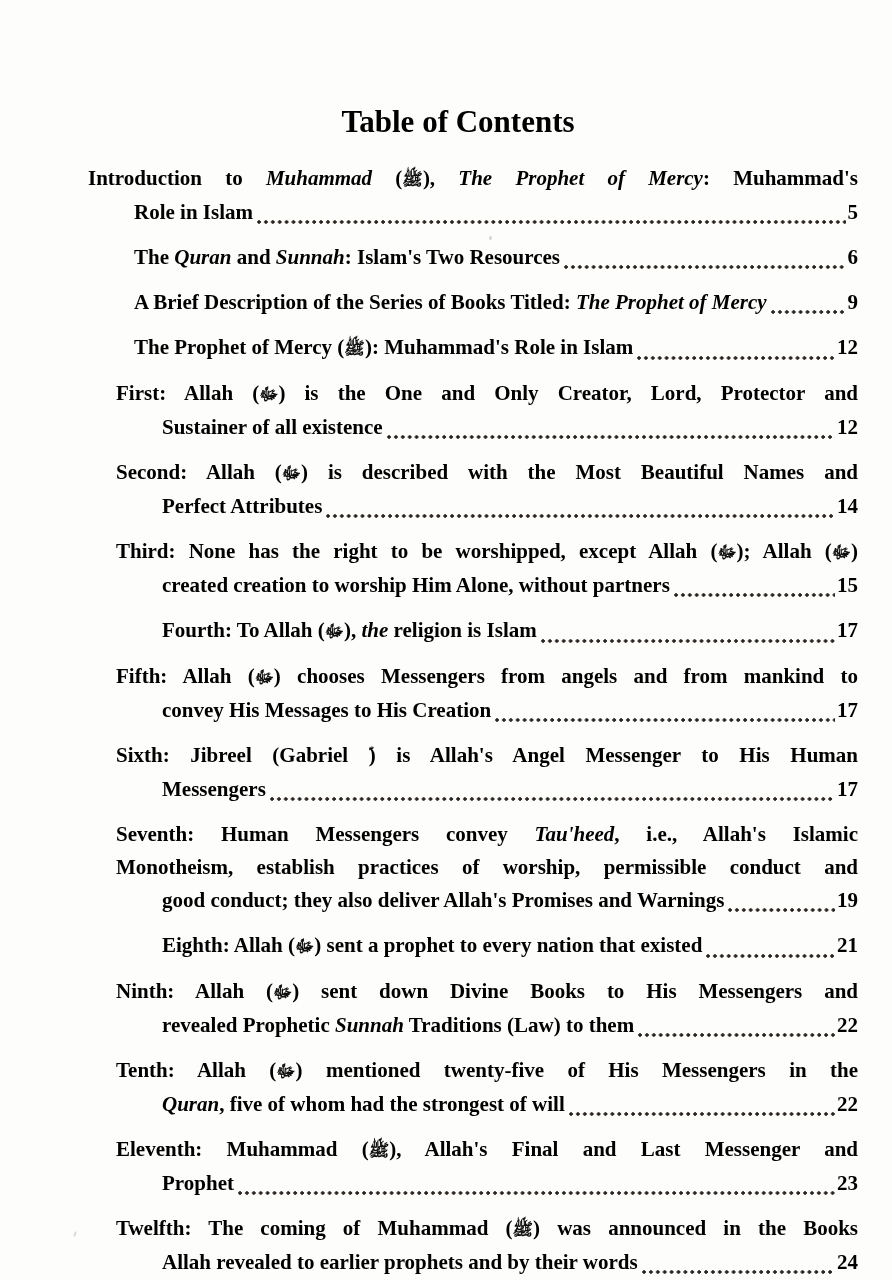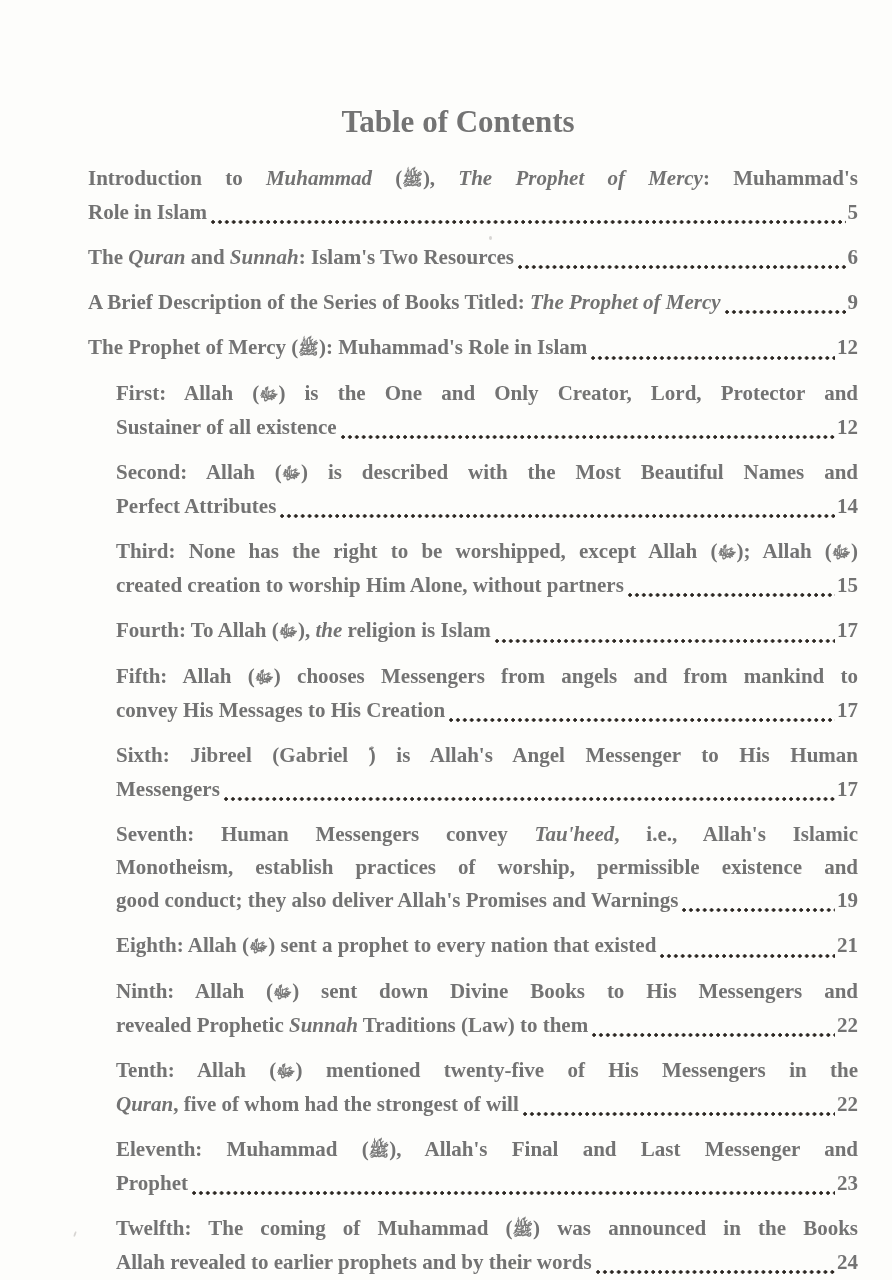--- a/index.html
+++ b/index.html
@@ -9,41 +9,41 @@
   }
   .scan-page {
     position: relative;
     width: 892px;
     height: 1280px;
     box-sizing: border-box;
     padding: 103px 34px 0 88px;
     background: #fdfdfb;
     font-family: "Liberation Serif", "DejaVu Serif", serif;
     font-weight: 700;
-    color: #737373;
+    color: #000000;
     overflow: hidden;
   }
   .toc-title {
     font-size: 31px;
     line-height: 38px;
     font-weight: 700;
     text-align: center;
     margin: 0 30px 21px 0;
   }
   .entry { margin-bottom: 12px; }
   .entry.level-1 { padding-left: 28px; }
   .line {
     font-size: 21px;
     line-height: 33px;
   }
   .line.fill {
     text-align: justify;
     text-align-last: justify;
   }
-  .line.last { display: flex; }
+  .line.last { display: flex; margin-left: 46px; }
   .line.last .txt { flex: 0 0 auto; }
   .dots {
     flex: 1 1 auto;
     min-width: 10px;
     margin: 0 2px 0 3px;
     background-image: radial-gradient(circle at 3px 3px, #2a2520 1.5px, transparent 1.9px);
     background-size: 6.9px 6px;
     background-repeat: repeat-x;
     background-position: left bottom 4px;
   }
@@ -134,21 +134,21 @@
       <div class="entry level-1">
         <div class="line fill"><span class="txt">Sixth: Jibreel (Gabriel <span class="honorific">ؑ</span>) is Allah's Angel Messenger to His Human</span></div>
         <div class="line last">
           <span class="txt">Messengers </span>
           <span class="dots"></span>
           <span class="page-num">17</span>
         </div>
       </div>
       <div class="entry level-1">
         <div class="line fill"><span class="txt">Seventh: Human Messengers convey <span class="it">Tau'heed</span>, i.e., Allah's Islamic</span></div>
-        <div class="line fill"><span class="txt">Monotheism, establish practices of worship, permissible existence and</span></div>
+        <div class="line fill"><span class="txt">Monotheism, establish practices of worship, permissible conduct and</span></div>
         <div class="line last">
           <span class="txt">good conduct; they also deliver Allah's Promises and Warnings </span>
           <span class="dots"></span>
           <span class="page-num">19</span>
         </div>
       </div>
       <div class="entry level-1">
         <div class="line last">
           <span class="txt">Eighth: Allah (<span class="honorific">ﷻ</span>) sent a prophet to every nation that existed</span>
           <span class="dots"></span>

